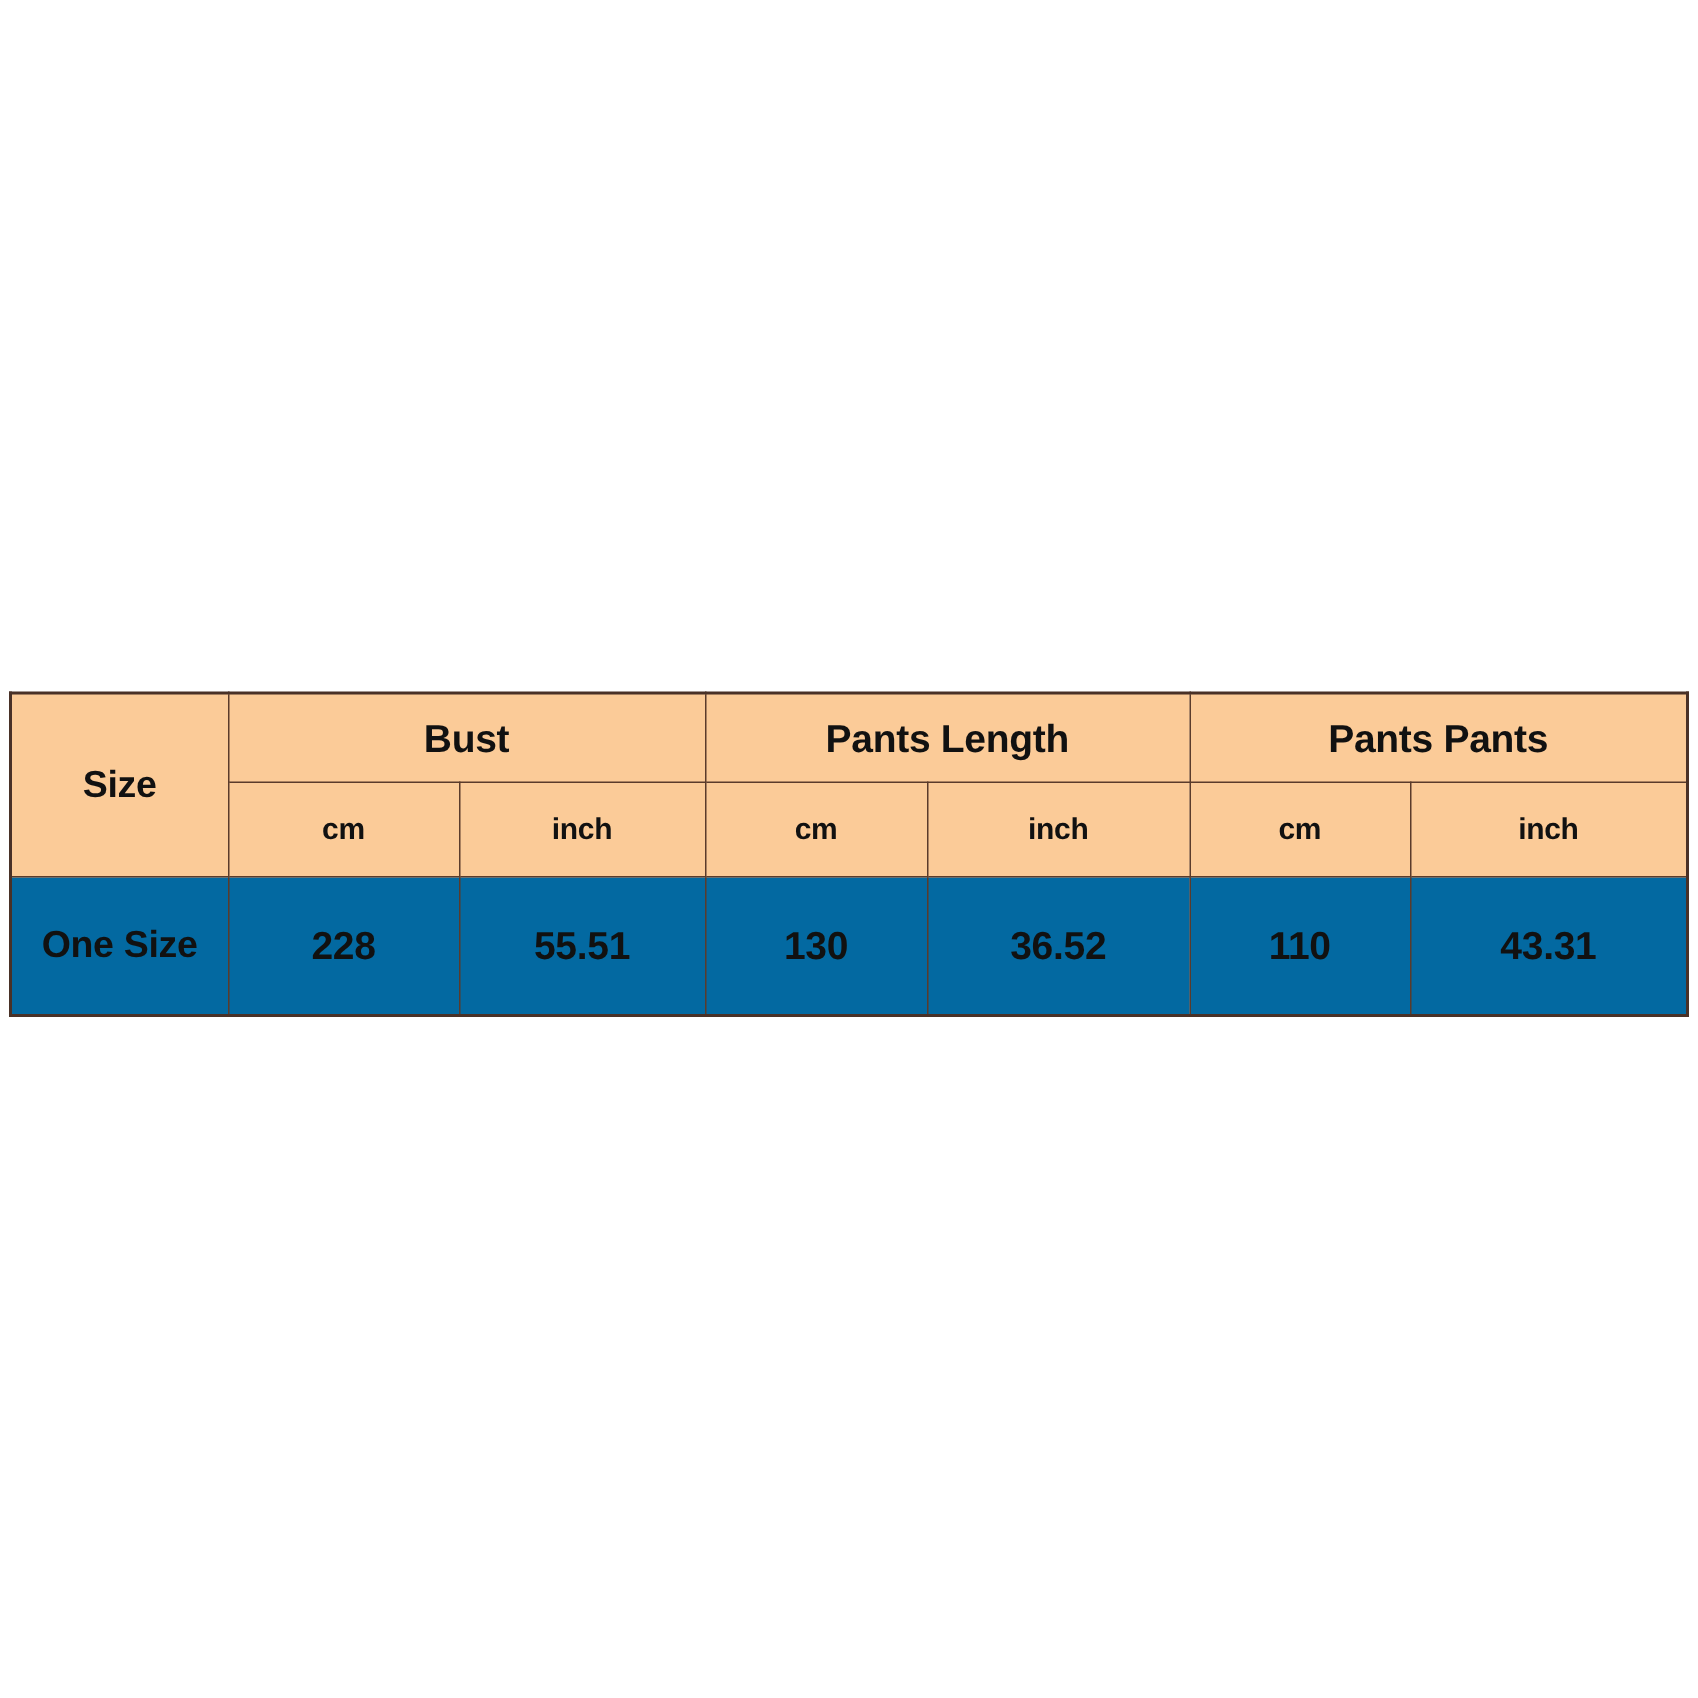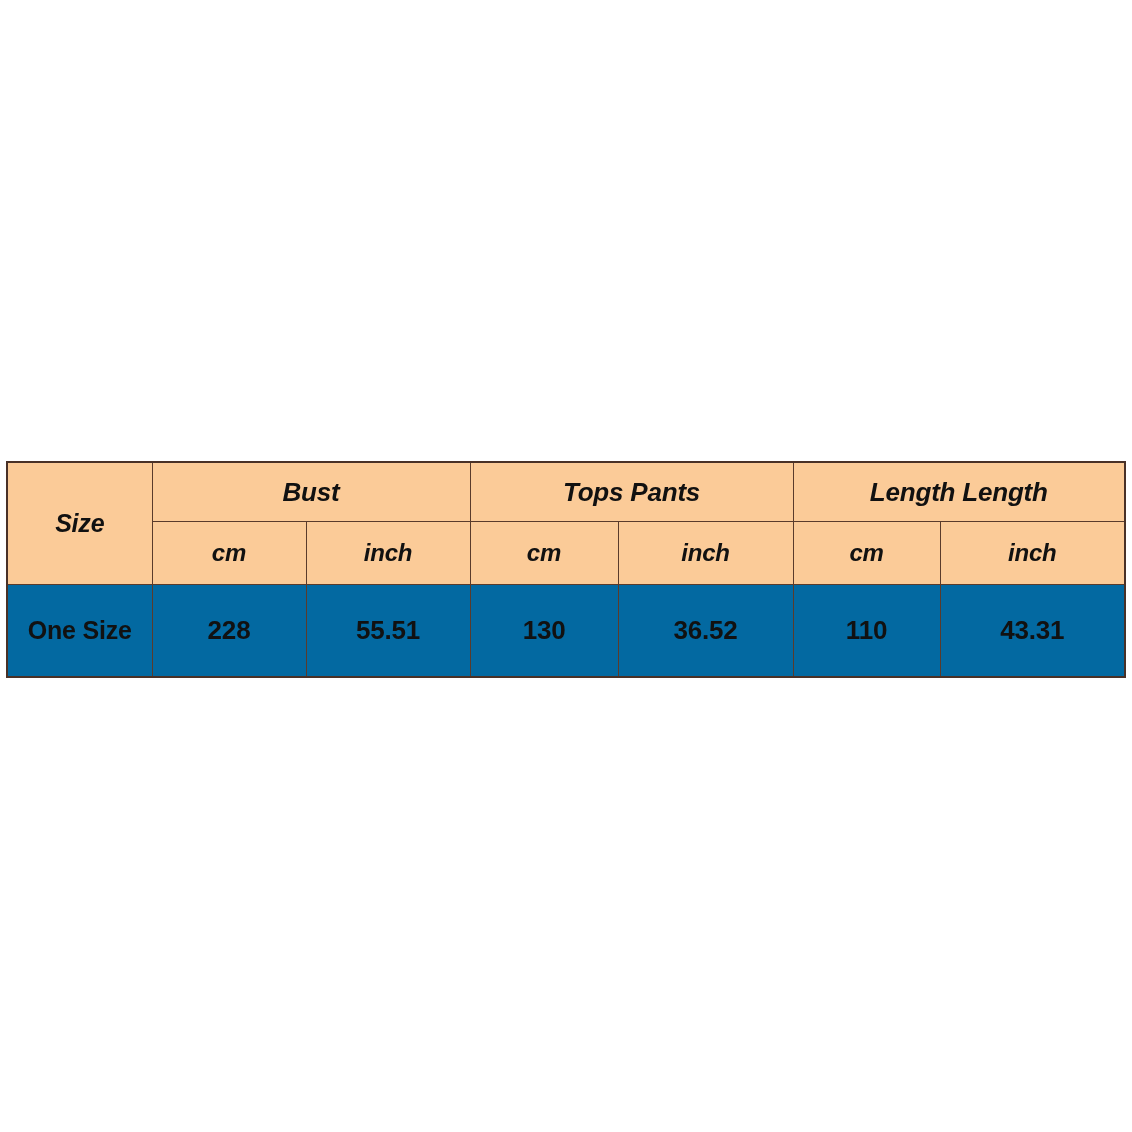--- a/index.html
+++ b/index.html
@@ -45,31 +45,30 @@
     vertical-align: middle;
     padding: 0;
     font-weight: bold;
     color: #111111;
     letter-spacing: -0.2px;
   }
 
   
   .hdr {
     background: #fbcb98;
-    font-style: italic;
   }
 
   .group-hdr {
     height: 58px;
     font-size: 26px;
   }
 
   .unit-hdr {
     height: 62px;
-    font-size: 24px;
+    font-size: 20px;
   }
 
   .size-hdr {
     font-size: 25px;
     height: 120px;
   }
 
   
   .body-row td {
     background: #0369a1;
@@ -104,22 +103,22 @@
         <col class="c-tcm">
         <col class="c-tinch">
         <col class="c-pcm">
         <col class="c-pinch">
       </colgroup>
 
       <thead>
         <tr>
           <th class="hdr size-hdr" rowspan="2">Size</th>
           <th class="hdr group-hdr" colspan="2">Bust</th>
-          <th class="hdr group-hdr" colspan="2">Tops Pants</th>
-          <th class="hdr group-hdr" colspan="2">Length Length</th>
+          <th class="hdr group-hdr" colspan="2">Pants Length</th>
+          <th class="hdr group-hdr" colspan="2">Pants Pants</th>
         </tr>
         <tr>
           <th class="hdr unit-hdr">cm</th>
           <th class="hdr unit-hdr">inch</th>
           <th class="hdr unit-hdr">cm</th>
           <th class="hdr unit-hdr">inch</th>
           <th class="hdr unit-hdr">cm</th>
           <th class="hdr unit-hdr">inch</th>
         </tr>
       </thead>

